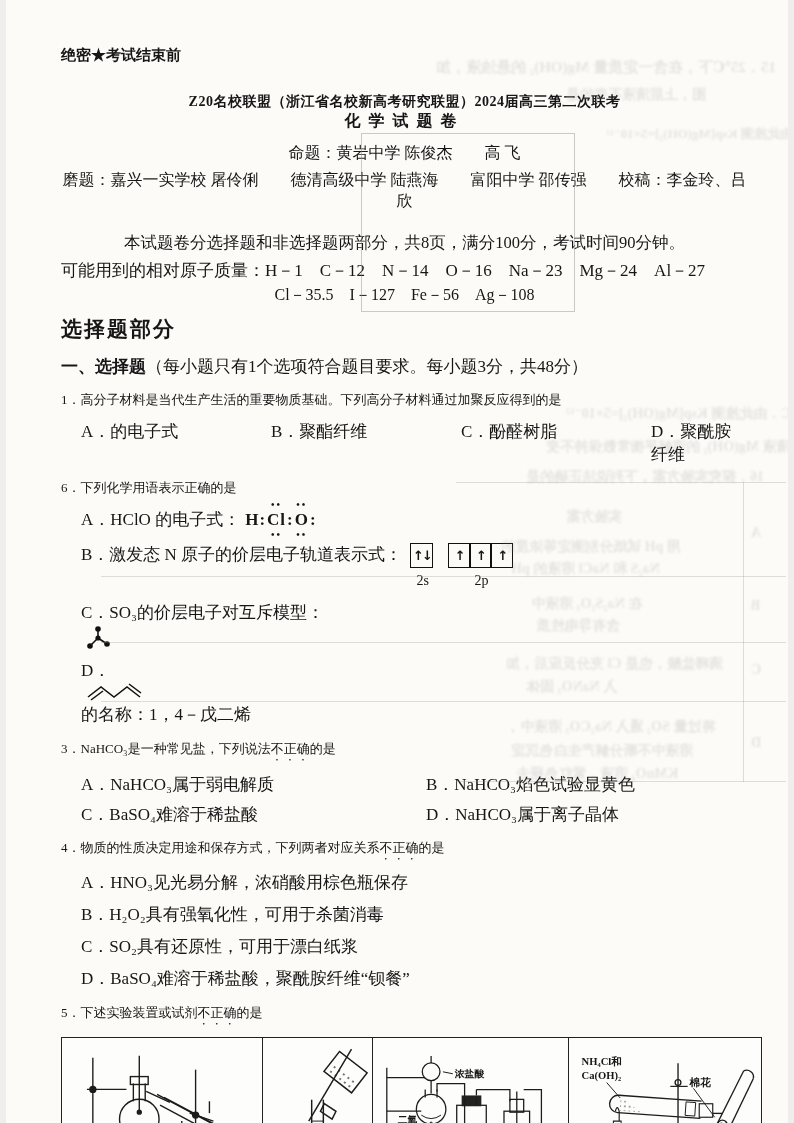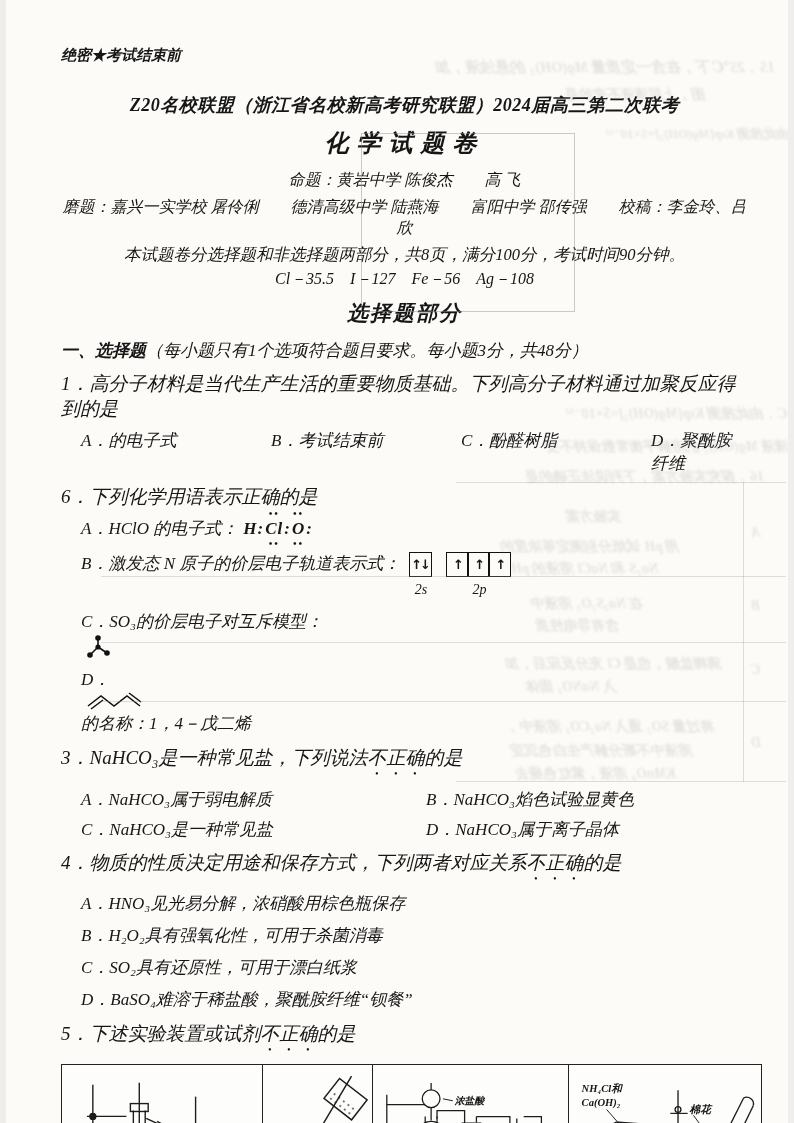--- a/index.html
+++ b/index.html
@@ -1,38 +1,38 @@
 <!DOCTYPE html>
 <html><head>
 <meta charset="utf-8">
 <style>
   html,body{margin:0;padding:0;background:#efeeec;}
   .page{position:relative;width:782px;height:1123px;margin:0 auto;background:#fcfbf8;
         box-sizing:border-box;padding:46px 40px 0 55px;overflow:hidden;
-        font-family:"Liberation Serif","DejaVu Serif",serif;color:#161616;font-style:italic;}
+        font-family:"Liberation Serif","DejaVu Serif",serif;color:#161616;}
   p,h1,h2,h3{margin:0;}
   
   .bleed{position:absolute;color:#8a8a8a;opacity:.20;filter:blur(1.3px);
          transform:scaleX(-1);white-space:nowrap;font-weight:700;pointer-events:none;}
   .gl{position:absolute;background:rgba(150,150,150,.30);pointer-events:none;}
   .faint-box{position:absolute;left:355px;top:133px;width:212px;height:177px;
              border:1px solid rgba(140,140,140,.45);pointer-events:none;}
   
   .security{font-size:15px;font-weight:700;}
-  .title{margin-top:28px;text-align:center;font-size:18px;font-weight:700;letter-spacing:.5px;}
-  .subject{margin-top:10px;text-align:center;font-size:24px;font-weight:700;letter-spacing:8px;}
+  .title{margin-top:28px;text-align:center;font-size:14px;font-weight:700;letter-spacing:.5px;}
+  .subject{margin-top:0;text-align:center;font-size:16px;font-weight:700;letter-spacing:8px;}
   .meta{margin-top:11px;text-align:center;font-size:16px;}
   .meta2{margin-top:6px;text-align:center;font-size:16px;}
-  .info{margin-top:5px;text-align:center;font-size:16.5px;}
+  .info{margin-top:20px;text-align:center;font-size:16.5px;}
   .masses1{margin-top:5px;font-size:17px;}
   .masses2{margin-top:3px;font-size:16px;text-align:center;}
-  .section-title{margin-top:9px;text-align:center;font-size:21px;font-weight:700;letter-spacing:2px;}
+  .section-title{margin-top:9px;font-size:21px;font-weight:700;letter-spacing:2px;}
   .instruction{margin-top:12px;font-size:17px;font-weight:700;}
   
-  .stem{margin-top:9px;font-size:19px;line-height:25px;}
+  .stem{margin-top:9px;font-size:13px;line-height:25px;}
   .opt-row4{display:grid;grid-template-columns:190px 190px 190px auto;margin:8px 0 0 20px;font-size:17px;}
   .opt-row2{display:grid;grid-template-columns:345px auto;row-gap:7px;margin:9px 0 0 20px;font-size:17px;}
   .opt-line{margin:8px 0 0 20px;font-size:17px;line-height:24px;}
   .emdot{-webkit-text-emphasis:filled dot #111;-webkit-text-emphasis-position:under right;
          text-emphasis:filled dot #111;text-emphasis-position:under right;}
   
   .ef{display:inline-block;font-weight:700;font-size:17px;margin-left:5px;letter-spacing:1px;}
   .ef span{display:inline-block;}
   .lewis{position:relative;padding:0 1px;}
   .lewis::before,.lewis::after{content:"\2022\2022";position:absolute;left:50%;
@@ -91,29 +91,30 @@
   <div class="bleed" style="left:745px;top:735px;font-size:14px">D</div>
   <div class="bleed" style="left:505px;top:742px;font-size:14px">溶液中不断分解产生白色沉淀</div>
   <div class="bleed" style="left:510px;top:765px;font-size:14px">KMnO₄ 溶液，紫红色褪去</div>
 
   <p class="security">绝密★考试结束前</p>
   <h1 class="title">Z20名校联盟（浙江省名校新高考研究联盟）2024届高三第二次联考</h1>
   <h2 class="subject">化学试题卷</h2>
   <p class="meta">命题：黄岩中学 陈俊杰　　高 飞</p>
   <p class="meta2">磨题：嘉兴一实学校 屠伶俐　　德清高级中学 陆燕海　　富阳中学 邵传强　　校稿：李金玲、吕 欣</p>
   <p class="info">本试题卷分选择题和非选择题两部分，共8页，满分100分，考试时间90分钟。</p>
+  <p class="masses1">可能用到的相对原子质量：H－1　C－12　N－14　O－16　Na－23　Mg－24　Al－27</p>
   <p class="masses2">Cl－35.5　I－127　Fe－56　Ag－108</p>
 
   <h3 class="section-title">选择题部分</h3>
   <p class="instruction"><span>一、选择题</span><span style="font-weight:400">（每小题只有1个选项符合题目要求。每小题3分，共48分）</span></p>
 
   <p class="stem">1．高分子材料是当代生产生活的重要物质基础。下列高分子材料通过加聚反应得到的是</p>
   <div class="opt-row4">
     <span>A．的电子式</span>
-    <span>B．考试结束前</span>
+    <span>B．聚酯纤维</span>
     <span>C．酚醛树脂</span>
     <span>D．聚酰胺纤维</span>
   </div>
 
   <p class="stem">6．下列化学用语表示正确的是</p>
   <p class="opt-line">
     <span>A．HClO 的电子式：</span><span class="ef"><span>H</span><span>:</span><span class="lewis">Cl</span><span>:</span><span class="lewis">O</span><span>:</span></span>
   </p>
   <div class="opt-flex">
     <span>B．激发态 N 原子的价层电子轨道表示式：</span>
@@ -153,21 +154,21 @@
           <line x1="44" y1="1" x2="56" y2="10"></line>
           <polyline points="55,14 68,6" stroke-width="0"></polyline>
         </g>
       </svg><span>的名称：1，4－戊二烯</span>
   </p>
 
   <p class="stem"><span>3．NaHCO₃是一种常见盐，下列说法</span><span class="emdot">不正确</span><span>的是</span></p>
   <div class="opt-row2">
     <span>A．NaHCO₃属于弱电解质</span>
     <span>B．NaHCO₃焰色试验显黄色</span>
-    <span>C．NaHCO₃是一种常见盐</span>
+    <span>C．BaSO₄难溶于稀盐酸</span>
     <span>D．NaHCO₃属于离子晶体</span>
   </div>
 
   <p class="stem"><span>4．物质的性质决定用途和保存方式，下列两者对应关系</span><span class="emdot">不正确</span><span>的是</span></p>
   <p class="opt-line">A．HNO₃见光易分解，浓硝酸用棕色瓶保存</p>
   <p class="opt-line">B．H₂O₂具有强氧化性，可用于杀菌消毒</p>
   <p class="opt-line">C．SO₂具有还原性，可用于漂白纸浆</p>
   <p class="opt-line">D．BaSO₄难溶于稀盐酸，聚酰胺纤维“钡餐”</p>
 
   <p class="stem"><span>5．下述实验装置或试剂</span><span class="emdot">不正确</span><span>的是</span></p>

